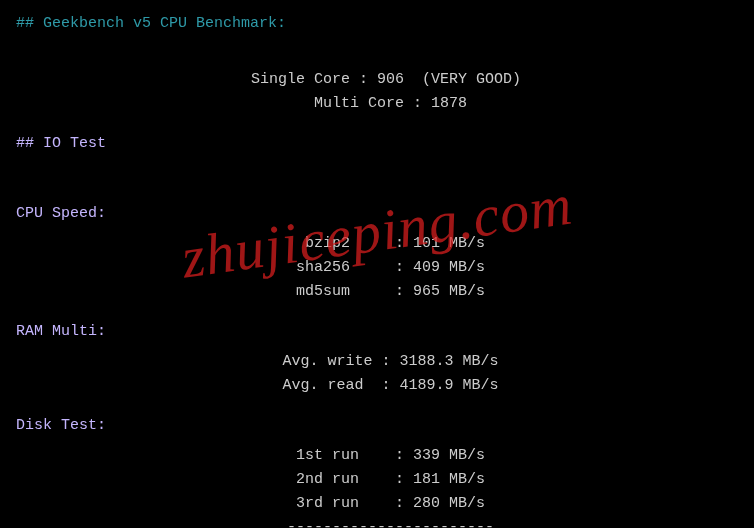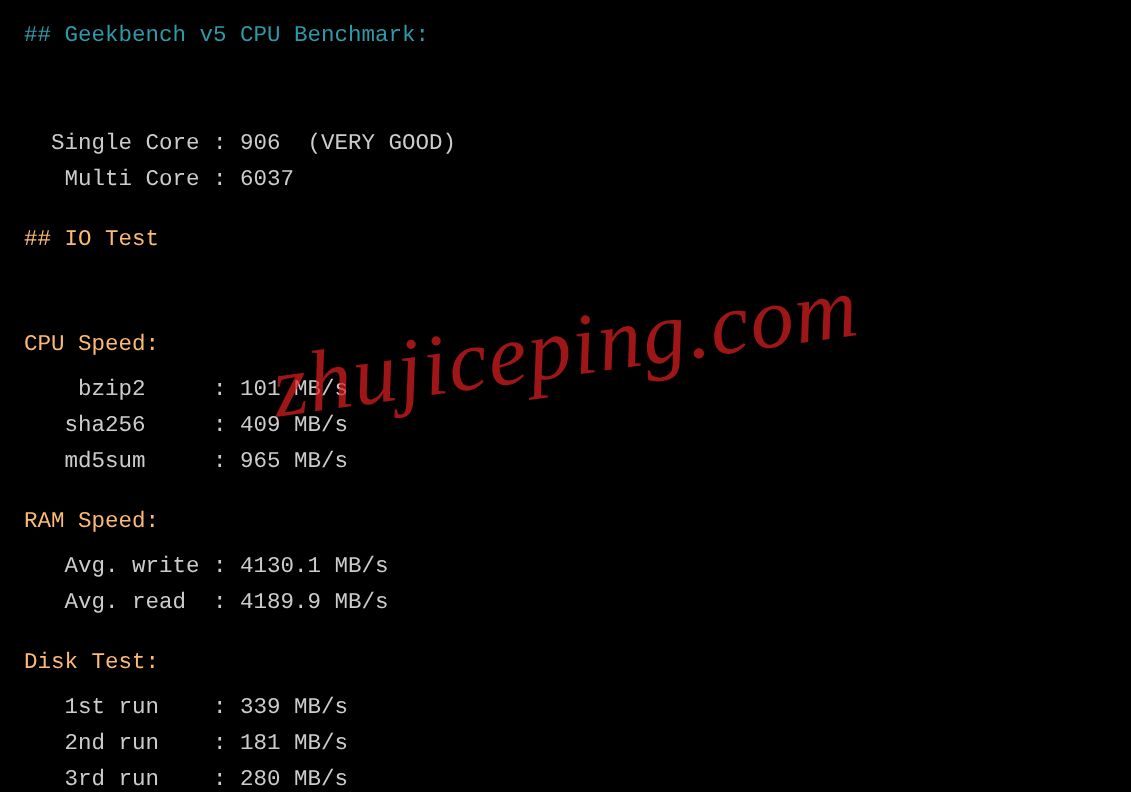--- a/index.html
+++ b/index.html
@@ -14,30 +14,31 @@
       color: #ccc;
       padding: 12px 16px;
       line-height: 1.6;
       width: 754px;
       height: 528px;
       position: relative;
       overflow: hidden;
     }
     .header {
       color: #2e9aa8;
-      margin-bottom: 24px;
+      margin-bottom: 8px;
     }
     .subheader {
-      color: #fdba74;
+      color: #c4b5fd;
       margin-top: 16px;
       margin-bottom: 6px;
     }
     .line {
       white-space: pre;
       color: #ccc;
+      text-align: center;
     }
     .blank {
       height: 24px;
     }
     .watermark {
       position: absolute;
       left: 50%;
       top: 44%;
       transform: translate(-50%, -50%) rotate(-8deg);
       font-family: Georgia, 'Times New Roman', serif;
@@ -49,32 +50,32 @@
       font-weight: normal;
       letter-spacing: 1px;
     }
   </style>
 </head>
 <body>
 
 <div class="header">## Geekbench v5 CPU Benchmark:</div>
 <div class="blank"></div>
 <div class="line">  Single Core : 906  (VERY GOOD)</div>
-<div class="line">   Multi Core : 6037</div>
+<div class="line">   Multi Core : 1878</div>
 
 <div class="subheader">## IO Test</div>
 <div class="blank"></div>
 
 <div class="subheader">CPU Speed:</div>
 <div class="line">    bzip2     : 101 MB/s</div>
 <div class="line">   sha256     : 409 MB/s</div>
 <div class="line">   md5sum     : 965 MB/s</div>
 
-<div class="subheader">RAM Speed:</div>
-<div class="line">   Avg. write : 4130.1 MB/s</div>
+<div class="subheader">RAM Multi:</div>
+<div class="line">   Avg. write : 3188.3 MB/s</div>
 <div class="line">   Avg. read  : 4189.9 MB/s</div>
 
 <div class="subheader">Disk Test:</div>
 <div class="line">   1st run    : 339 MB/s</div>
 <div class="line">   2nd run    : 181 MB/s</div>
 <div class="line">   3rd run    : 280 MB/s</div>
 <div class="line">   -----------------------</div>
 
 <div class="watermark">zhujiceping.com</div>
 

